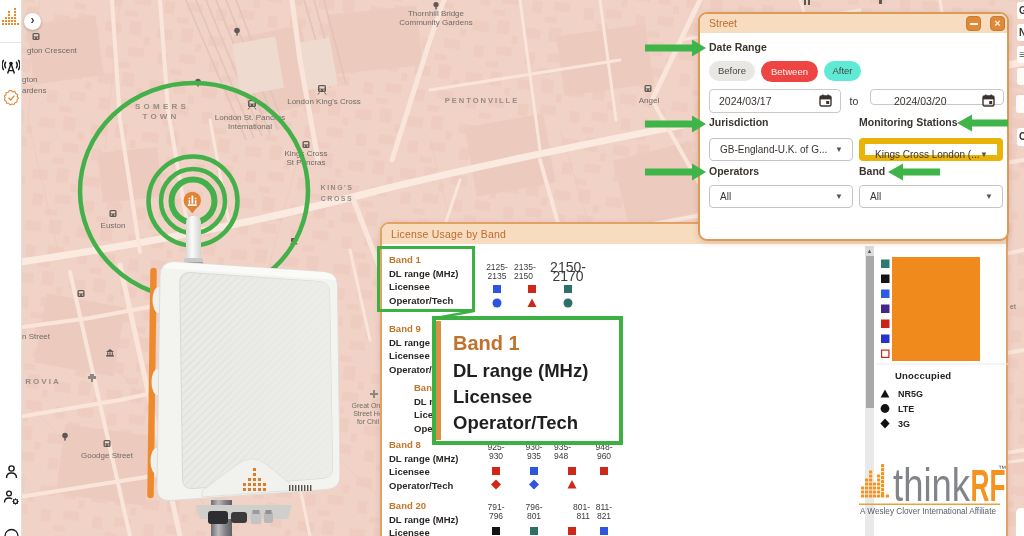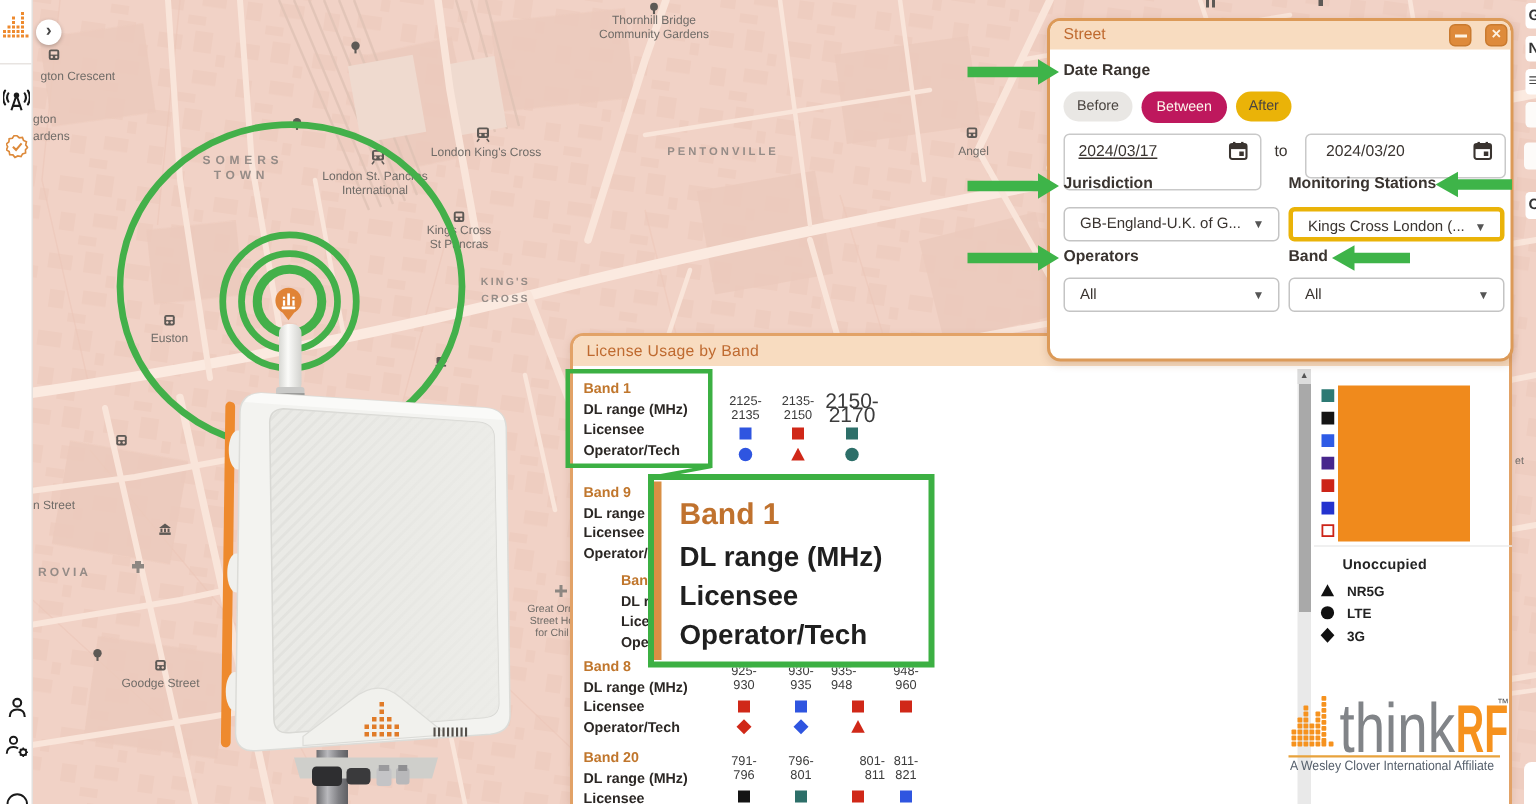--- a/index.html
+++ b/index.html
@@ -379,21 +379,21 @@
 
   <div class="abs" style="left:0;top:0;width:624px;height:20px;background:#f8dcc0;border-radius:7px 7px 0 0;"></div>
 
   <div class="abs" style="left:9px;top:4px;font-size:10.5px;color:#bf6a30;letter-spacing:0.2px;">License Usage by Band</div>
 
   <div class="abs" style="left:7px;top:29px;font-size:9.5px;font-weight:bold;line-height:13.7px;color:#2b2724;">
     <span style="color:#c0762c;">Band 1</span><br>DL range (MHz)<br>Licensee<br>Operator/Tech
   </div>
 
   <div class="abs" style="left:97px;top:39px;width:36px;text-align:center;font-size:8.5px;line-height:9px;color:#3c3c3c;">2125-<br>2135</div>
-  <div class="abs" style="left:132px;top:39px;width:36px;text-align:center;font-size:8.5px;line-height:9px;color:#3c3c3c;">2135-<br>2150</div>
+  <div class="abs" style="left:132px;top:39px;width:36px;font-size:8.5px;line-height:9px;color:#3c3c3c;">2135-<br>2150</div>
   <div class="abs" style="left:168px;top:39px;width:36px;text-align:center;font-size:14px;line-height:9px;color:#3c3c3c;">2150-<br>2170</div>
 
   <svg class="abs" style="left:97px;top:58px;" width="110" height="30" viewBox="0 0 110 30">
     <rect x="14" y="3" width="8" height="8" fill="#2f55e0"></rect>
     <rect x="49" y="3" width="8" height="8" fill="#d02818"></rect>
     <rect x="85" y="3" width="8" height="8" fill="#2d6f69"></rect>
 
     <circle cx="18" cy="21" r="4.5" fill="#2f55e0"></circle>
     <path d="M53 16.5 L57.5 25 L48.5 25 Z" fill="#d02818"></path>
     <circle cx="89" cy="21" r="4.5" fill="#2d6f69"></circle>
@@ -535,53 +535,53 @@
   <div class="abs" style="left:266px;top:2px;width:15px;height:15px;background:#de8a3b;border:1px solid #c97a2f;border-radius:4px;box-sizing:border-box;">
     <div class="abs" style="left:2.5px;top:5.5px;width:8px;height:2.4px;background:#fdf2e2;"></div>
   </div>
 
   <div class="abs" style="left:290px;top:2px;width:15px;height:15px;background:#de8a3b;border:1px solid #c97a2f;border-radius:4px;box-sizing:border-box;color:#fdf2e2;font-size:11px;font-weight:bold;text-align:center;line-height:13px;">×</div>
 
   <div class="abs" style="left:9px;top:27px;font-size:10.5px;font-weight:bold;color:#3a3430;">Date Range</div>
 
   <div class="abs" style="left:9px;top:47px;width:46px;height:20px;background:#e9e7e4;border-radius:10px;font-size:9.5px;color:#4a4540;text-align:center;line-height:20px;">Before</div>
 
-  <div class="abs" style="left:61px;top:47px;width:57px;height:21px;background:#be185d;border-radius:11px;font-size:9.5px;color:#fdf6ec;text-align:center;line-height:21px;">Between</div>
-
-  <div class="abs" style="left:124px;top:47px;width:37px;height:20px;background:#eab308;border-radius:10px;font-size:9.5px;color:#4a4540;text-align:center;line-height:20px;">After</div>
-
-  <div class="abs" style="left:9px;top:75px;width:132px;height:38px;border:1px solid #c9c9c9;border-radius:4px;box-sizing:border-box;font-size:10.5px;color:#3a3430;line-height:22px;padding-left:9px;text-decoration:underline;">2024/03/17</div>
+  <div class="abs" style="left:61px;top:47px;width:57px;height:21px;background:#ef4444;border-radius:11px;font-size:9.5px;color:#fdf6ec;text-align:center;line-height:21px;">Between</div>
+
+  <div class="abs" style="left:124px;top:47px;width:37px;height:20px;background:#5eead4;border-radius:10px;font-size:9.5px;color:#4a4540;text-align:center;line-height:20px;">After</div>
+
+  <div class="abs" style="left:9px;top:75px;width:132px;height:24px;border:1px solid #c9c9c9;border-radius:4px;box-sizing:border-box;font-size:10.5px;color:#3a3430;line-height:22px;padding-left:9px;">2024/03/17</div>
 
   <svg class="abs" style="left:119px;top:80px;" width="13" height="13" viewBox="0 0 13 13">
     <rect x="1" y="2" width="11" height="10" rx="1.5" fill="none" stroke="#3a3430" stroke-width="1.4"></rect>
     <rect x="1" y="2" width="11" height="3.4" fill="#3a3430"></rect>
     <rect x="3" y="0.6" width="1.6" height="2.4" fill="#3a3430"></rect>
     <rect x="8.4" y="0.6" width="1.6" height="2.4" fill="#3a3430"></rect>
     <rect x="7.2" y="7" width="3" height="3" fill="#3a3430"></rect>
   </svg>
 
   <div class="abs" style="left:146px;top:81px;width:16px;text-align:center;font-size:10.5px;color:#3a3430;">to</div>
 
-  <div class="abs" style="left:170px;top:75px;width:134px;height:30px;border:1px solid #c9c9c9;border-radius:4px;box-sizing:border-box;font-size:10.5px;color:#3a3430;line-height:22px;padding-left:13px;">2024/03/20</div>
+  <div class="abs" style="left:170px;top:75px;width:134px;height:16px;border:1px solid #c9c9c9;border-radius:4px;box-sizing:border-box;font-size:10.5px;color:#3a3430;line-height:22px;padding-left:23px;">2024/03/20</div>
 
   <svg class="abs" style="left:282px;top:80px;" width="13" height="13" viewBox="0 0 13 13">
     <rect x="1" y="2" width="11" height="10" rx="1.5" fill="none" stroke="#3a3430" stroke-width="1.4"></rect>
     <rect x="1" y="2" width="11" height="3.4" fill="#3a3430"></rect>
     <rect x="3" y="0.6" width="1.6" height="2.4" fill="#3a3430"></rect>
     <rect x="8.4" y="0.6" width="1.6" height="2.4" fill="#3a3430"></rect>
     <rect x="7.2" y="7" width="3" height="3" fill="#3a3430"></rect>
   </svg>
 
   <div class="abs" style="left:9px;top:102px;font-size:10.5px;font-weight:bold;color:#3a3430;">Jurisdiction</div>
 
   <div class="abs" style="left:159px;top:102px;font-size:10.5px;font-weight:bold;color:#3a3430;">Monitoring Stations</div>
 
   <div class="abs" style="left:9px;top:124px;width:144px;height:23px;border:1px solid #c4c4c4;border-radius:4px;box-sizing:border-box;font-size:10px;color:#3a3430;line-height:21px;padding-left:10px;">GB-England-U.K. of G...<span style="position:absolute;right:9px;top:0;color:#555;font-size:8px;">▼</span></div>
 
-  <div class="abs" style="left:159px;top:124px;width:144px;height:23px;border:3px solid #eab308;border-radius:4px;box-sizing:border-box;font-size:10px;color:#3a3430;line-height:21px;padding-left:10px;">Kings Cross London (...<span style="position:absolute;right:9px;top:0;color:#555;font-size:8px;">▼</span></div>
+  <div class="abs" style="left:159px;top:124px;width:144px;height:23px;border:6px solid #eab308;border-radius:4px;box-sizing:border-box;font-size:10px;color:#3a3430;line-height:21px;padding-left:10px;">Kings Cross London (...<span style="position:absolute;right:9px;top:0;color:#555;font-size:8px;">▼</span></div>
 
   <div class="abs" style="left:9px;top:151px;font-size:10.5px;font-weight:bold;color:#3a3430;">Operators</div>
 
   <div class="abs" style="left:159px;top:151px;font-size:10.5px;font-weight:bold;color:#3a3430;">Band</div>
 
   <div class="abs" style="left:9px;top:171px;width:144px;height:23px;border:1px solid #c4c4c4;border-radius:4px;box-sizing:border-box;font-size:10px;color:#3a3430;line-height:21px;padding-left:10px;">All<span style="position:absolute;right:9px;top:0;color:#555;font-size:8px;">▼</span></div>
 
   <div class="abs" style="left:159px;top:171px;width:144px;height:23px;border:1px solid #c4c4c4;border-radius:4px;box-sizing:border-box;font-size:10px;color:#3a3430;line-height:21px;padding-left:10px;">All<span style="position:absolute;right:9px;top:0;color:#555;font-size:8px;">▼</span></div>
 
 </div>

